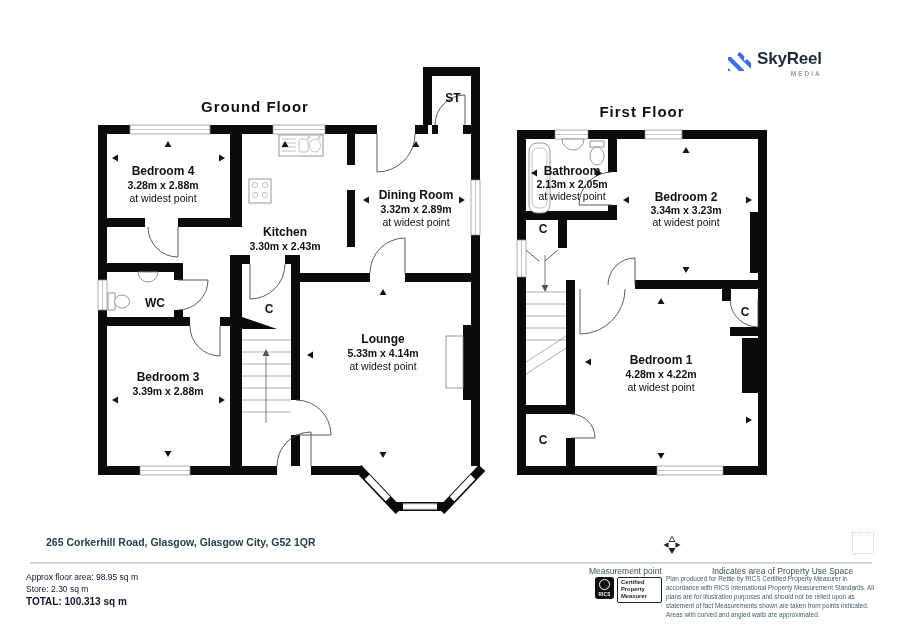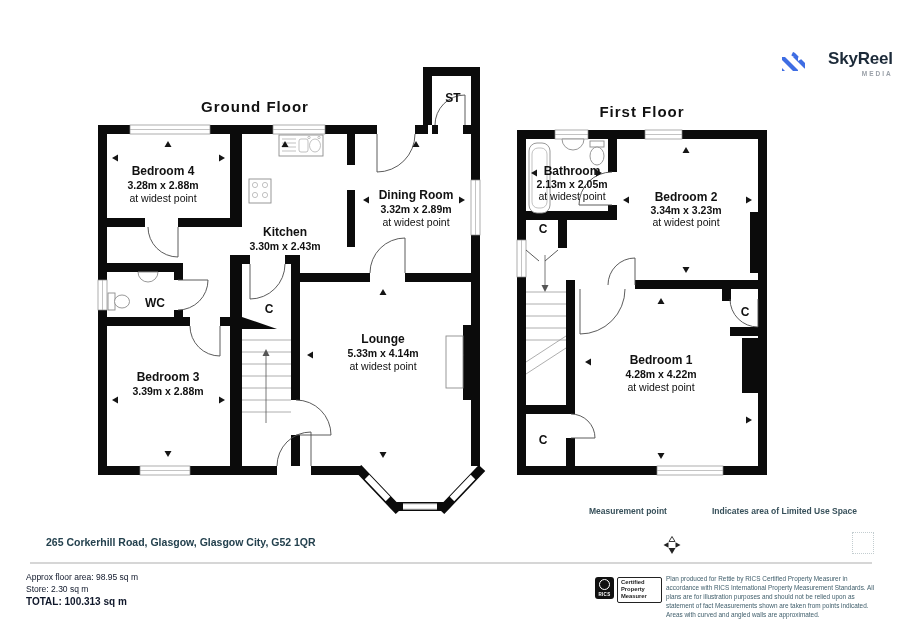--- a/index.html
+++ b/index.html
@@ -17,27 +17,27 @@
   .winline{stroke:#9a9a9a;stroke-width:0.6;}
   .door{fill:none;stroke:#4a4a4a;stroke-width:0.9;}
   .fixture{fill:#ffffff;stroke:#8d8d8d;stroke-width:0.9;}
   .fixture2{fill:none;stroke:#a8a8a8;stroke-width:0.7;}
   .tread{stroke:#9a9a9a;stroke-width:0.8;}
   .marker{fill:#151515;}
   .baywall{stroke:#0b0b0b;stroke-width:9;fill:none;}
   .baywin{stroke:#ffffff;stroke-width:6.2;fill:none;}
   .baywinedge{stroke:#8a8a8a;stroke-width:0.7;fill:none;}
   
-  .logo{position:absolute;left:780px;top:50px;display:flex;align-items:flex-start;gap:22px;}
+  .logo{position:absolute;left:726px;top:50px;display:flex;align-items:flex-start;gap:5px;}
   .logo-txt{display:flex;flex-direction:column;align-items:flex-end;}
   .logo-name{font-size:17px;font-weight:700;color:#1c2a39;letter-spacing:-0.2px;line-height:1.1;}
   .logo-sub{font-size:6.5px;font-weight:700;letter-spacing:2px;color:#9aa0a8;margin-top:1px;}
   
   .address{position:absolute;left:46px;top:536px;font-size:10.5px;font-weight:700;color:#24414e;}
-  .legend{position:absolute;top:506px;font-size:8.5px;font-weight:700;color:#37505a;}
+  .legend{position:absolute;top:566px;font-size:8.5px;font-weight:400;color:#37505a;}
   .legend.meas{left:589px;}
   .legend.lim{left:712px;}
   .meas-icon{position:absolute;left:662px;top:535px;}
   .lim-box{position:absolute;left:852px;top:532px;width:20px;height:20px;
            border:1.5px dotted #c3cdd0;background:#fff;}
   .divider{position:absolute;left:30px;right:28px;top:562px;height:1.5px;background:#d6d6d6;}
   .areas{position:absolute;left:26px;top:572px;color:#0f172a;}
   .areas .l1,.areas .l2{font-size:8.5px;font-weight:500;line-height:11.5px;}
   .areas .l3{font-size:10px;font-weight:700;line-height:13px;}
   .rics{position:absolute;left:595px;top:577px;width:19px;height:22px;background:#111;
@@ -291,21 +291,21 @@
 
   <span class="legend meas">Measurement point</span>
   <svg class="meas-icon" width="20" height="20" viewBox="0 0 20 20">
     <g fill="#222">
       <path d="M10,1.5 l-3,5 h6 z" fill="none" stroke="#222" stroke-width="0.9"></path>
       <path d="M10,19 l-3.5,-6 h7 z"></path>
       <path d="M1.5,10 l5,-2.7 v5.4 z"></path>
       <path d="M18.5,10 l-5,-2.7 v5.4 z"></path>
     </g>
   </svg>
-  <span class="legend lim">Indicates area of  Limited Use Space</span>
+  <span class="legend lim">Indicates area of  Property Use Space</span>
   <div class="lim-box"></div>
 
   <div class="divider"></div>
 
   <div class="areas">
     <div class="l1">Approx floor area: 98.95 sq m</div>
     <div class="l2">Store: 2.30 sq m</div>
     <div class="l3">TOTAL: 100.313 sq m</div>
   </div>
 

